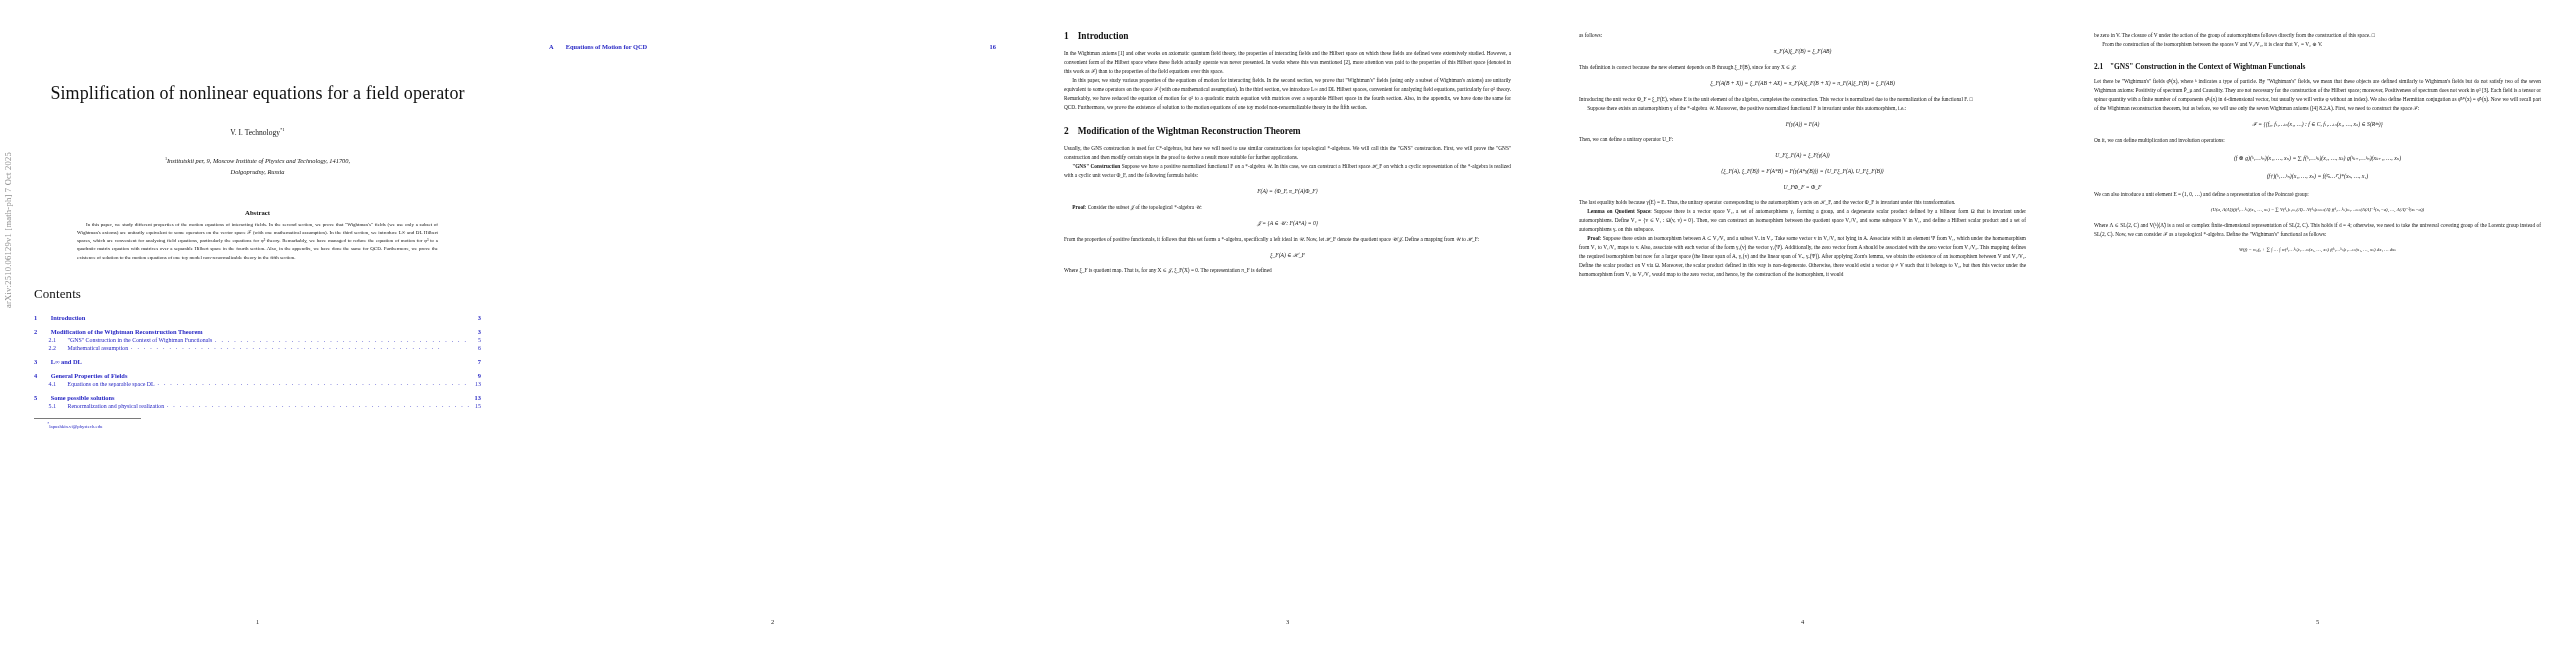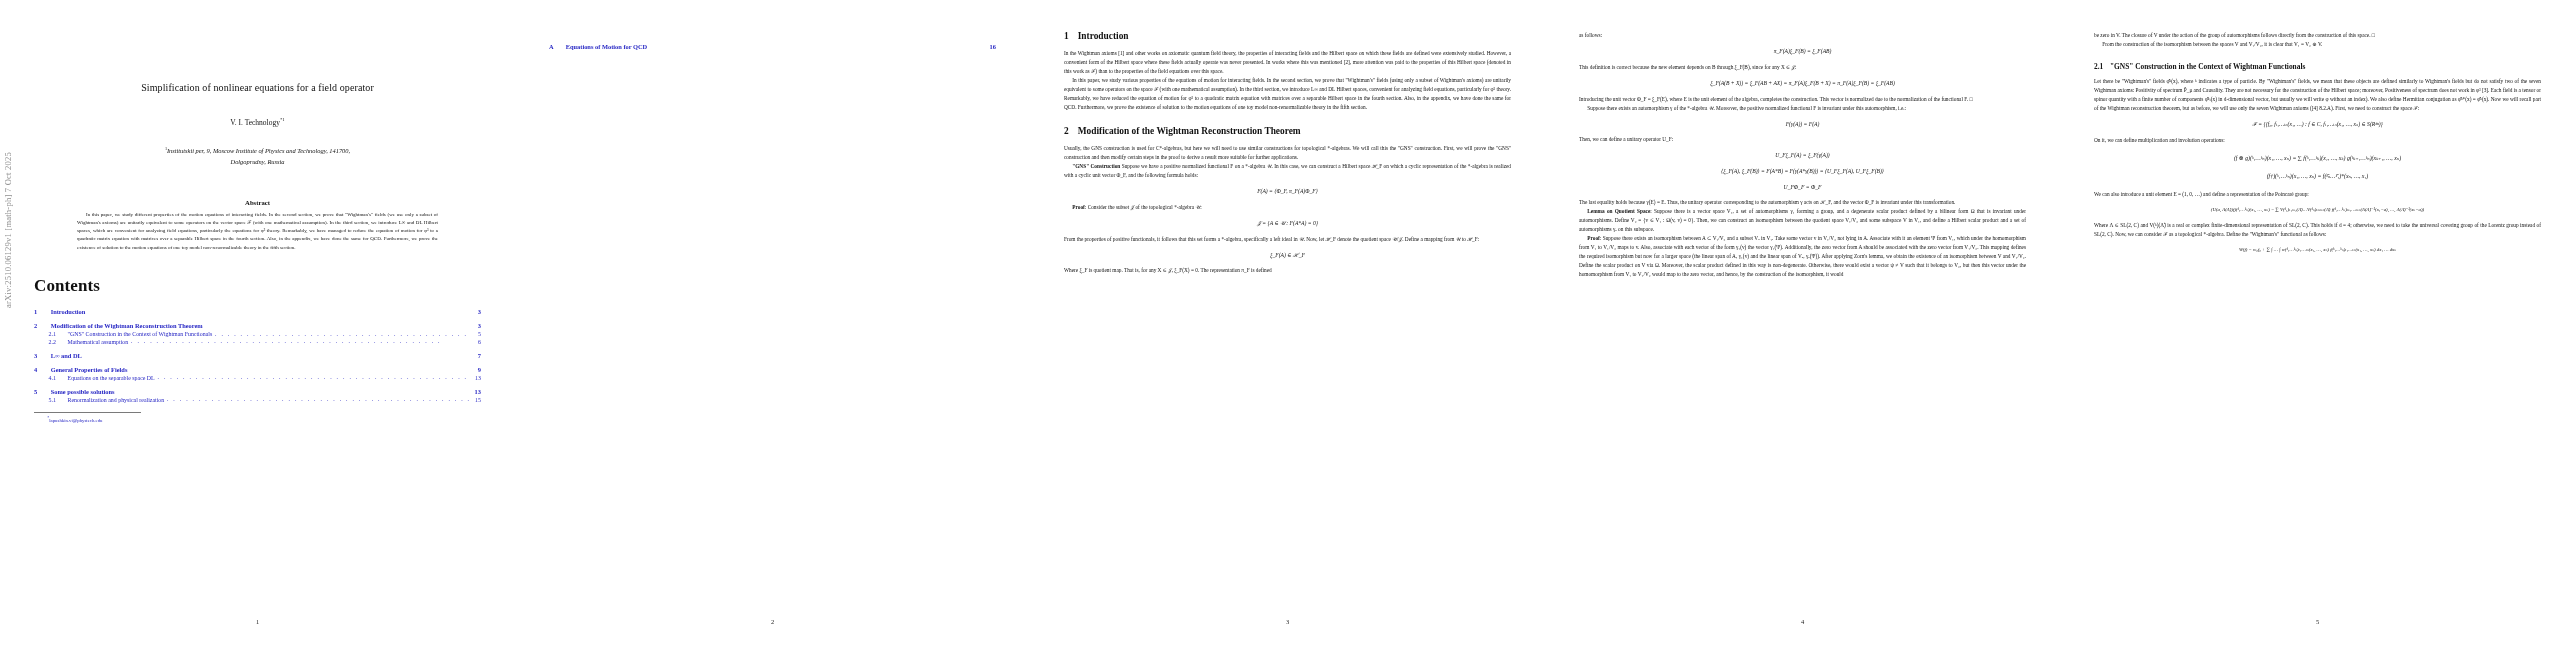--- a/index.html
+++ b/index.html
@@ -51,21 +51,21 @@
     font-size:8.6px;
     letter-spacing:0.2px;
     color:#8f8f8f;
     font-family:"Liberation Serif","DejaVu Serif",serif;
   }
 
   
   .doc-title{
     margin-top:51px;
     text-align:center;
-    font-size:10px;
+    font-size:18px;
     line-height:1.25;
     letter-spacing:0.1px;
     color:#111;
   }
   .doc-author{
     margin-top:22px;
     text-align:center;
     font-size:7.5px;
   }
   .doc-author sup{font-size:4.7px;}
@@ -86,22 +86,22 @@
   .abstract-body{
     margin:5.6px 43px 0 43px;
     font-size:5px;
     line-height:1.62;
     text-align:justify;
     text-indent:9px;
     hyphens:auto;
   }
   .contents-head{
     margin-top:24.5px;
-    font-size:17px;
-    font-weight:bold;
+    font-size:13px;
+    font-weight:normal;
     letter-spacing:0.1px;
   }
   .toc{margin-top:12.2px;}
   .toc-row{
     display:flex;
     align-items:baseline;
     color:#2727c4;
     font-size:6.4px;
     margin-bottom:1.7px;
   }

